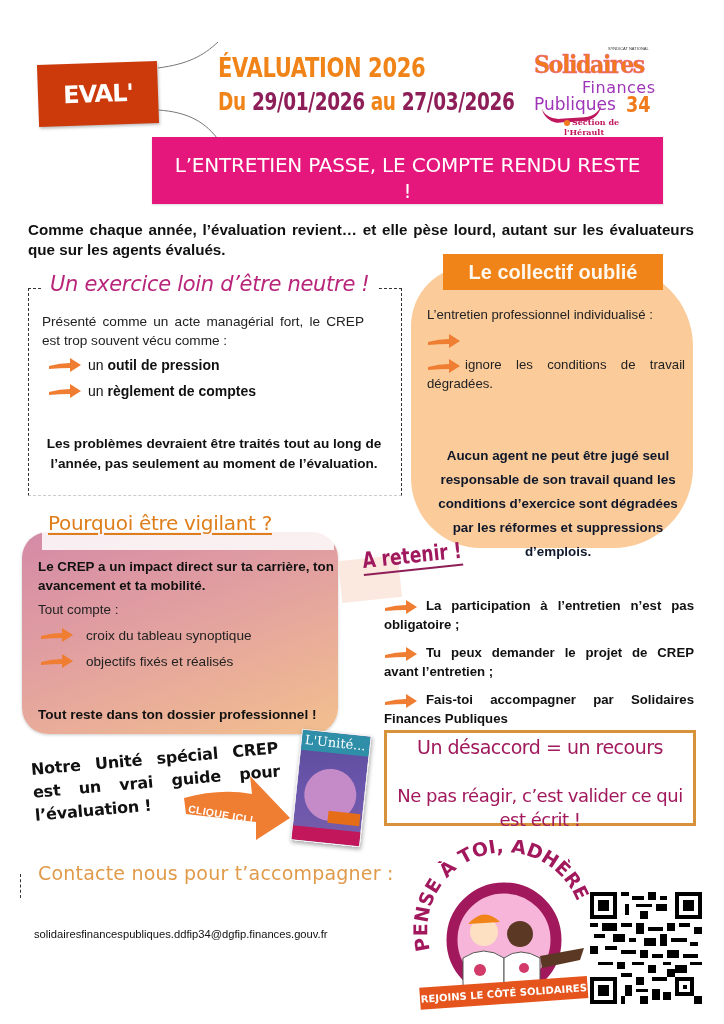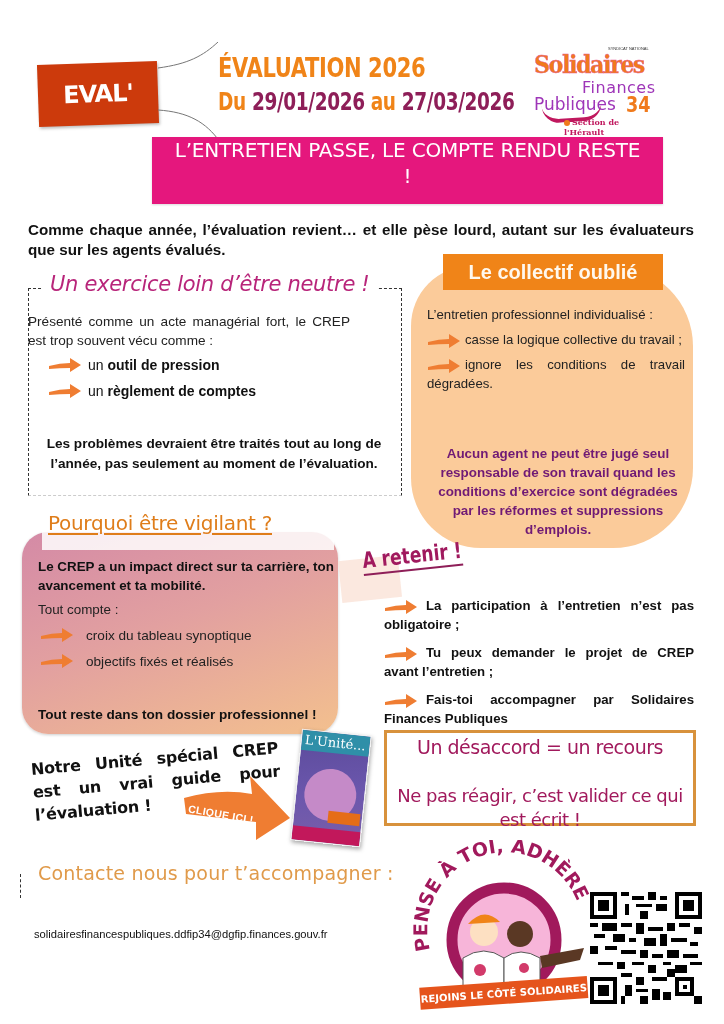--- a/index.html
+++ b/index.html
@@ -33,62 +33,62 @@
   .logo .fin { position: absolute; left: 50px; top: 34px; font-family: "DejaVu Sans", sans-serif; font-size: 16px; color: #9e35b8; letter-spacing: 0.5px; }
   .logo .pub { position: absolute; left: 2px; top: 50px; font-family: "DejaVu Sans", sans-serif; font-size: 17px; color: #9e35b8; }
   .logo .n34 { position: absolute; left: 94px; top: 48px; font-family: "DejaVu Sans", sans-serif; font-weight: bold; font-size: 22px; color: #f07a1c; transform: scaleX(0.8); transform-origin: left; }
   .logo .sec { position: absolute; left: 32px; top: 73px; font-family: "DejaVu Serif", serif; font-weight: bold; font-size: 8px; color: #c0185e; }
   .logo .sec::before { content: ""; display: inline-block; width: 6px; height: 6px; border-radius: 50%; background: #f07a1c; margin-right: 2px; vertical-align: middle; }
   .logo .swoosh { position: absolute; left: 10px; top: 60px; width: 60px; height: 18px; border-bottom: 4px solid #c0185e; border-radius: 0 0 60px 60px; transform: rotate(-4deg); }
   .logo .tiny { position: absolute; left: 76px; top: 2px; font-size: 4px; color: #333; }
 
   .banner {
     left: 152px; top: 137px; width: 511px; height: 67px; background: #e5177d;
-    display: flex; align-items: flex-start; justify-content: center; text-align: center;
+    display: flex; align-items: flex-end; justify-content: center; text-align: center;
     box-shadow: 0 1px 2px rgba(0,0,0,0.15);
   }
   .banner span { color: #fff; font-family: "DejaVu Sans", sans-serif; font-size: 20px; line-height: 26px; letter-spacing: -0.2px; padding: 0 20px; }
 
   
   .intro {
     left: 28px; top: 220px; width: 666px; font-weight: bold; font-size: 15.2px; line-height: 20px;
     text-align: justify; color: #111;
   }
 
   
   .dash-box {
     left: 28px; top: 288px; width: 374px; height: 208px;
     border: 1.5px dashed #333; border-bottom: 1.5px dashed #ccc;
   }
   .script-title {
     font-family: "DejaVu Sans", sans-serif; font-style: italic; font-weight: normal;
   }
   .s1-title { left: 42px; top: 272px; background: #fff; padding: 0 8px; color: #b8257a; font-size: 21px; letter-spacing: -0.3px; }
-  .s1-body { left: 28px; top: 312px; width: 322px; font-size: 13.6px; line-height: 19px; text-align: justify; color: #222; }
+  .s1-body { left: 42px; top: 312px; width: 322px; font-size: 13.6px; line-height: 19px; text-align: justify; color: #222; }
   .bullet-row { display: flex; align-items: center; gap: 6px; height: 26px; }
   .arrow { flex: 0 0 auto; width: 34px; height: 16px; display: inline-block; }
   .s1-list { left: 48px; top: 352px; }
   .s1-list .bullet-row span { font-size: 14px; }
   .s1-list b { font-weight: bold; }
   .s1-conclusion { left: 46px; top: 434px; width: 336px; text-align: center; font-weight: bold; font-size: 13.6px; line-height: 20px; }
 
   
   .peach-blob {
     left: 411px; top: 266px; width: 282px; height: 282px; background: #fbcb9a;
     border-radius: 60px 80px 80px 70px;
   }
   .collectif-label {
     left: 443px; top: 254px; width: 220px; height: 36px; background: #f08418;
     display: flex; align-items: center; justify-content: center;
   }
   .collectif-label span { color: #fff8ee; font-weight: bold; font-size: 20px; }
   .s2-body { left: 427px; top: 305px; width: 258px; font-size: 13.2px; line-height: 19px; color: #222; text-align: justify; }
   .s2-item { position: relative; margin-top: 6px; text-align: justify; }
   .s2-item .arrow { vertical-align: middle; margin-right: 4px; }
-  .s2-conclusion { left: 427px; top: 444px; width: 262px; text-align: center; font-weight: bold; font-size: 13.4px; line-height: 19px; color: #701a75; }
+  .s2-conclusion { left: 427px; top: 444px; width: 262px; text-align: center; font-weight: bold; font-size: 13.4px; line-height: 24px; color: #0f172a; }
 
   
   .pink-card {
     left: 22px; top: 532px; width: 316px; height: 202px;
     border-radius: 26px;
     background: linear-gradient(160deg, #d48aa6 0%, #e2a0a0 45%, #f3c08e 100%);
     box-shadow: 0 1px 3px rgba(0,0,0,0.2);
   }
   .vig-title-bg { left: 42px; top: 508px; width: 292px; height: 42px; background: rgba(255,255,255,0.85); }
   .vig-title {
@@ -207,21 +207,21 @@
 
 <div class="abs peach-blob"></div>
 <div class="abs collectif-label">
   <span>Le collectif oublié</span>
 </div>
 <div class="abs s2-body">
   <div>L’entretien professionnel individualisé :</div>
   <div class="s2-item">
     <svg class="arrow">
         <use href="#arw"></use>
-      </svg><span>casse la logique collective du travail ;</span>
+      </svg>
   </div>
   <div class="s2-item">
     <svg class="arrow">
         <use href="#arw"></use>
       </svg><span>ignore les conditions de travail dégradées.</span>
   </div>
 </div>
 <p class="abs s2-conclusion">Aucun agent ne peut être jugé seul responsable de son travail quand les conditions d’exercice sont dégradées par les réformes et suppressions d’emplois.</p>
 
 <div class="abs pink-card"></div>

